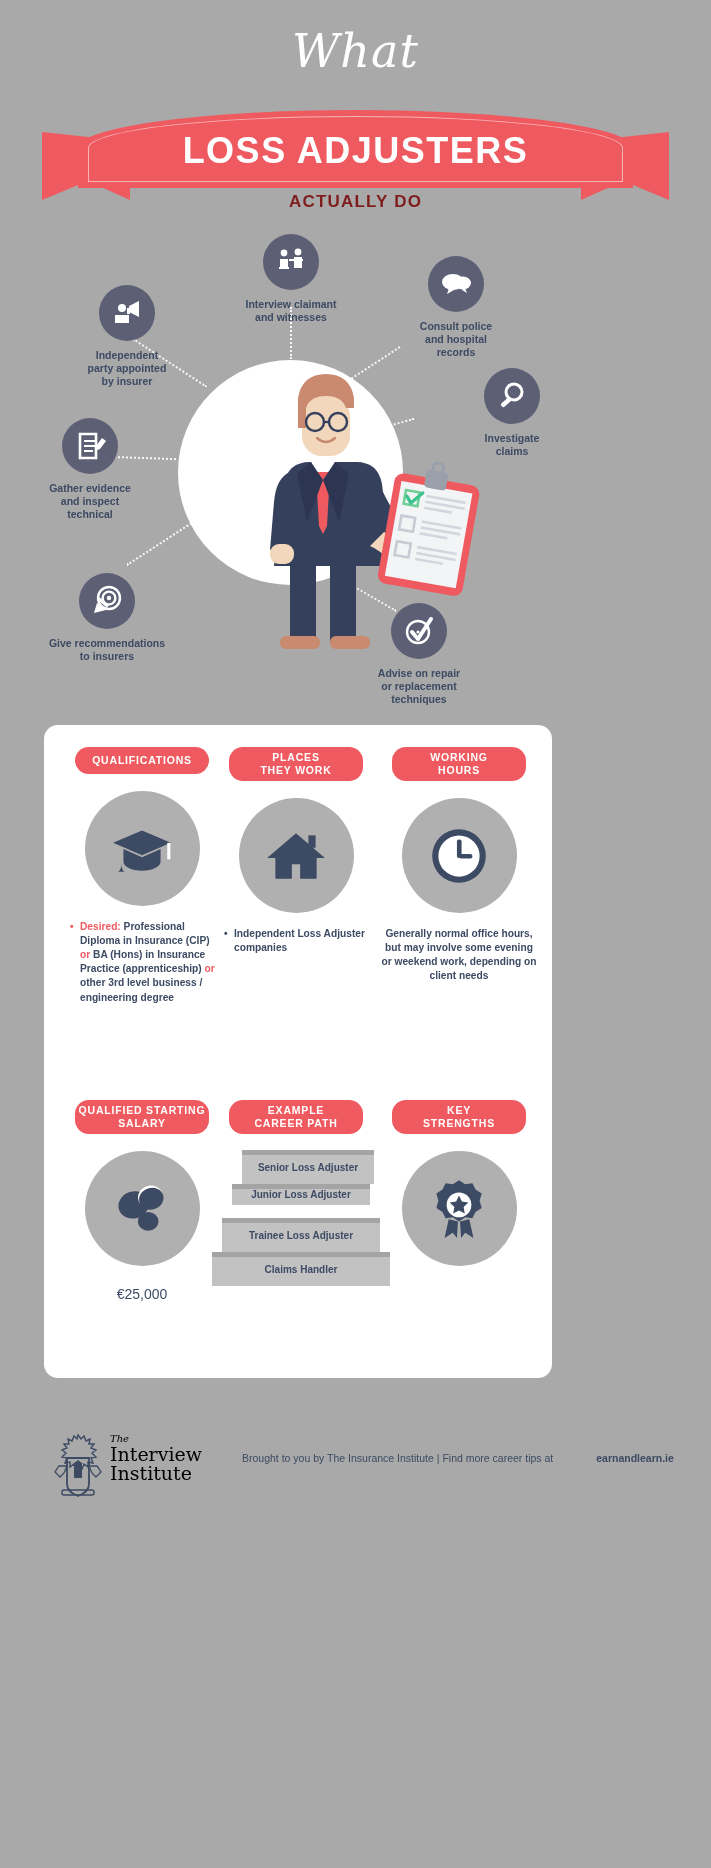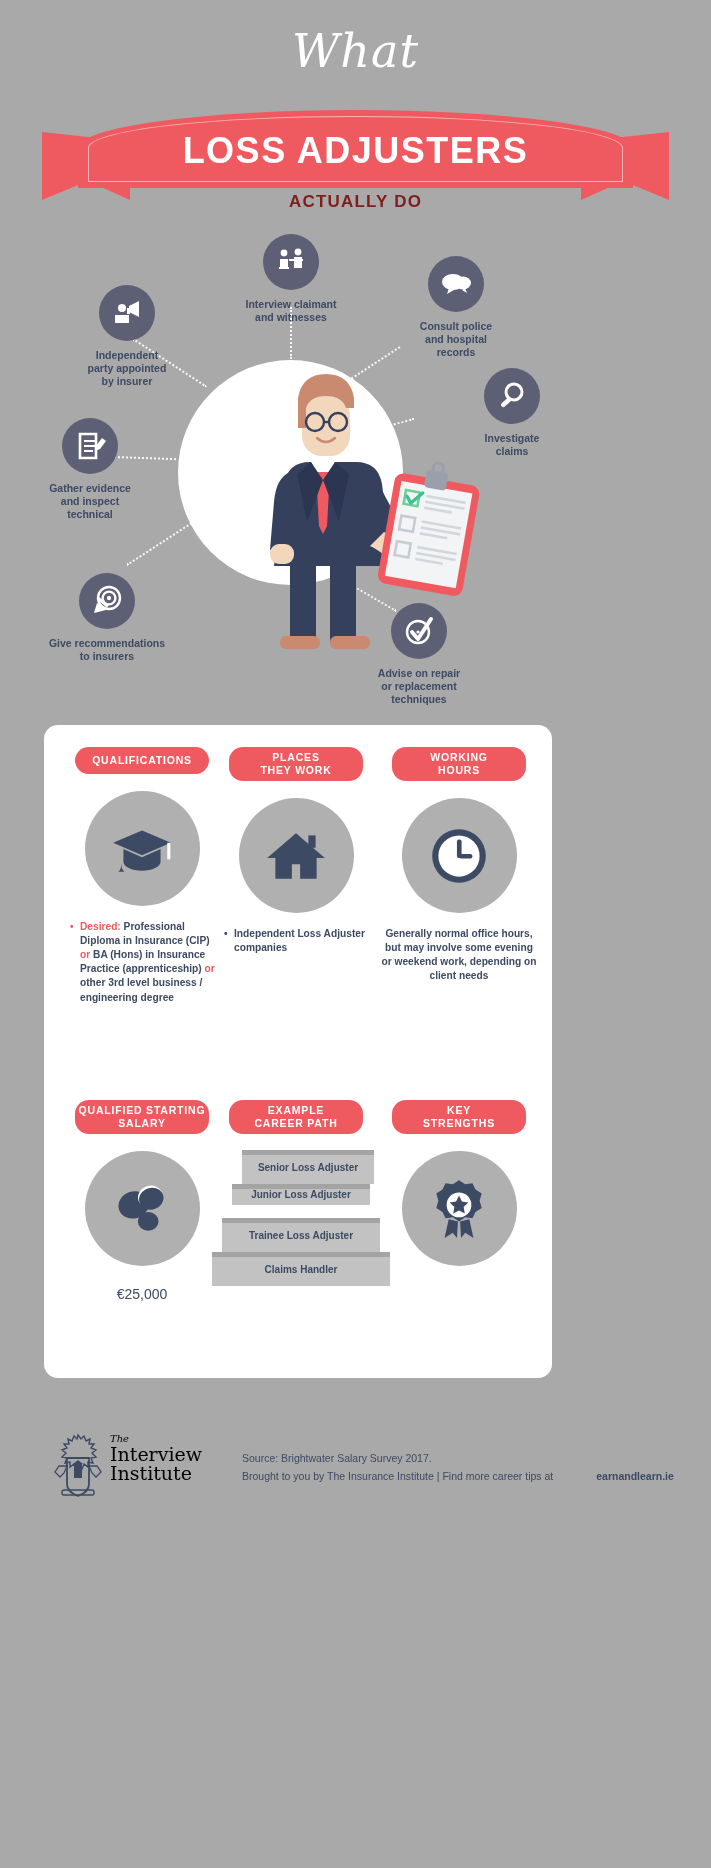--- a/index.html
+++ b/index.html
@@ -432,18 +432,17 @@
         <path d="M37 34h8l4 6-5 5-4-4z" fill="none" stroke="#3c4a63" stroke-width="1.3"></path>
         <rect x="10" y="58" width="32" height="5" rx="2" fill="none" stroke="#3c4a63" stroke-width="1.4"></rect>
       </svg>
     </div>
     <div class="instname">
       <div class="the">The</div>
       <div class="big">Interview</div>
       <div class="big">Institute</div>
     </div>
     <div class="foottext">
-      <div>Source: Brightwater Salary Survey 2017.</div>
       <div><span>Brought to you by The Insurance Institute | Find more career tips at </span><b>earnandlearn.ie</b></div>
     </div>
   </div>
 
 </div>
 
 </body></html>

